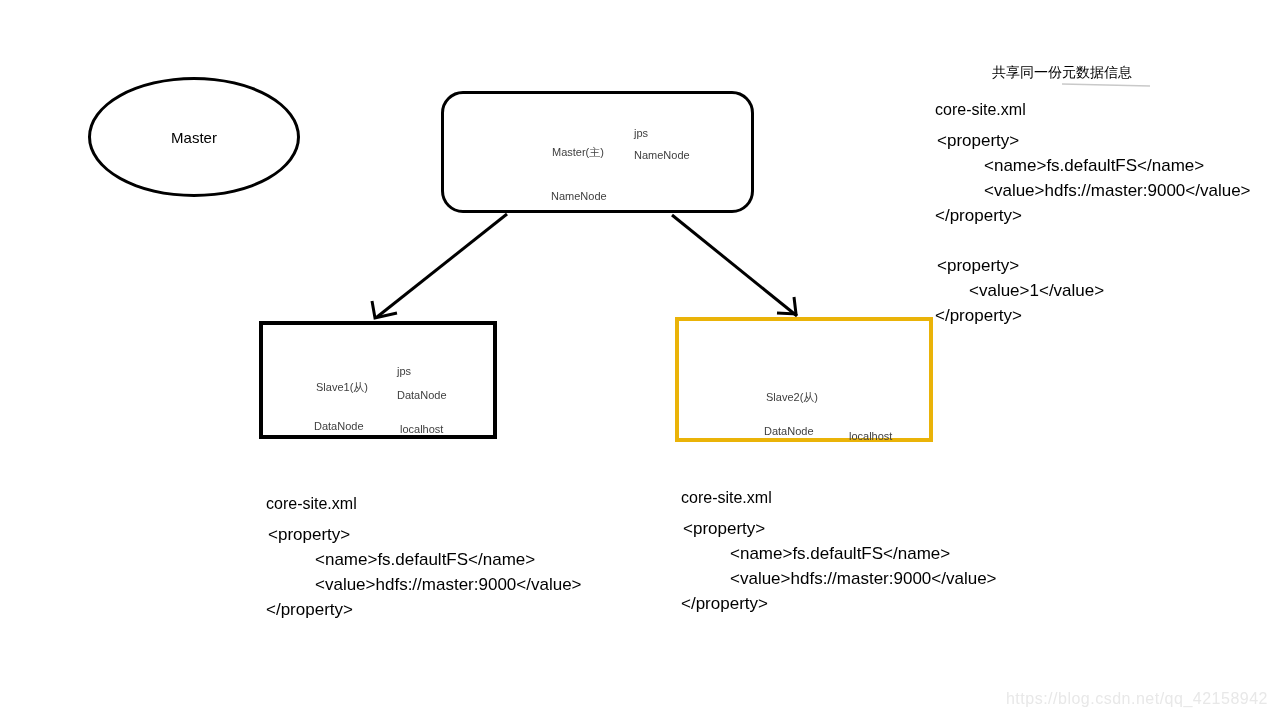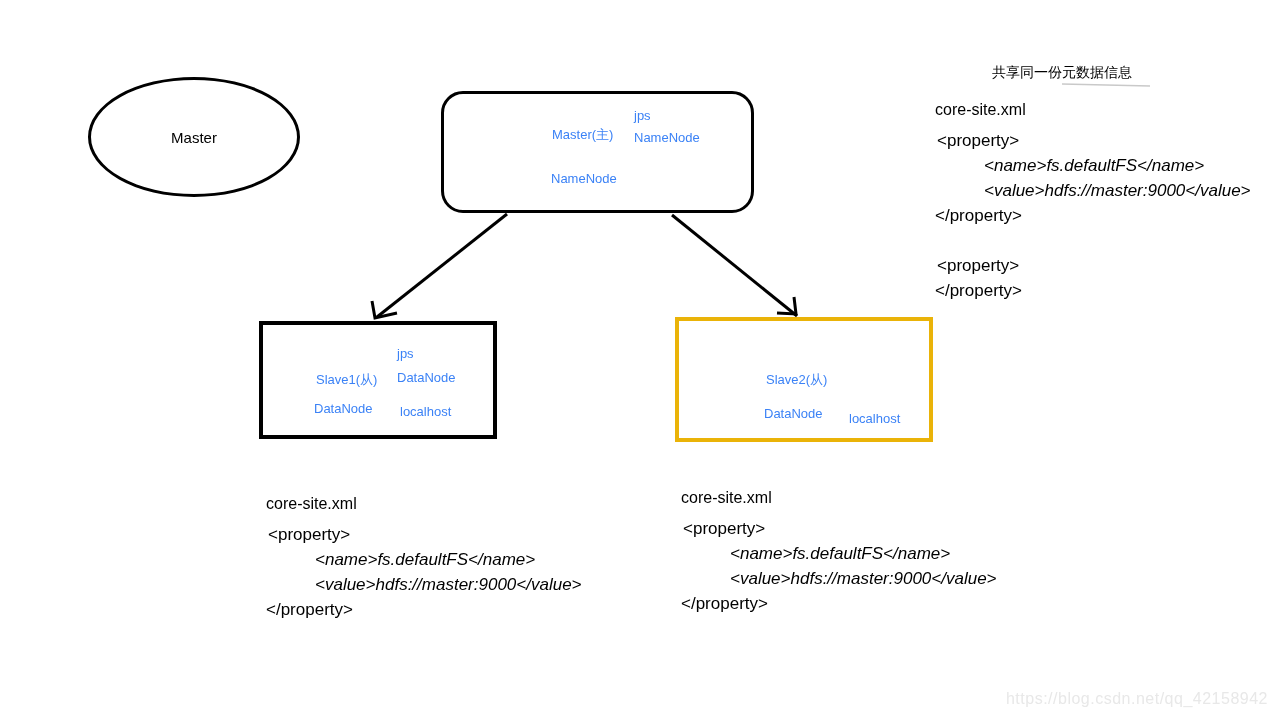--- a/index.html
+++ b/index.html
@@ -17,23 +17,24 @@
     overflow: hidden;
   }
   #arrows {
     position: absolute;
     left: 0; top: 0;
     width: 1280px; height: 724px;
     pointer-events: none;
   }
   .node-text {
     position: absolute;
-    font-size: 13px;
+    font-size: 11px;
     white-space: nowrap;
-    color: #3b82f6;
+    color: #404040;
+    margin-top: 19px;
   }
   .ellipse {
     position: absolute;
     left: 88px; top: 77px;
     width: 206px; height: 114px;
     border: 3px solid #000000;
     border-radius: 50%;
     display: flex;
     align-items: center;
     justify-content: center;
@@ -84,21 +85,21 @@
     line-height: 20px;
     white-space: nowrap;
   }
   .xline {
     font-size: 17px;
     height: 25px;
     line-height: 25px;
     white-space: nowrap;
     min-height: 25px;
   }
-  .ind48 { margin-left: 49px; font-style: italic; }
+  .ind48 { margin-left: 49px; }
   .ind34 { margin-left: 34px; }
   .ind2  { margin-left: 2px; }
   .watermark {
     position: absolute;
     right: 12px; top: 690px;
     font-size: 16px;
     letter-spacing: 0.5px;
     color: #e8e8e8;
     white-space: nowrap;
   }
@@ -138,26 +139,27 @@
   <div class="note">共享同一份元数据信息</div>
 
   <div class="config" style="left:935px; top:100px;">
     <div class="cfg-title">core-site.xml</div>
     <div class="xline ind2">&lt;property&gt;</div>
     <div class="xline ind48">&lt;name&gt;fs.defaultFS&lt;/name&gt;</div>
     <div class="xline ind48">&lt;value&gt;hdfs://master:9000&lt;/value&gt;</div>
     <div class="xline">&lt;/property&gt;</div>
     <div class="xline"></div>
     <div class="xline ind2">&lt;property&gt;</div>
+    <div class="xline ind34">&lt;value&gt;1&lt;/value&gt;</div>
     <div class="xline">&lt;/property&gt;</div>
   </div>
 
   <div class="box box-slave1">
     <span class="node-text" style="left:134px; top:21px;">jps</span>
-    <span class="node-text" style="left:53px; top:46px;">Slave1(从)</span>
+    <span class="node-text" style="left:53px; top:36px;">Slave1(从)</span>
     <span class="node-text" style="left:134px; top:45px;">DataNode</span>
     <span class="node-text" style="left:51px; top:76px;">DataNode</span>
     <span class="node-text" style="left:137px; top:79px;">localhost</span>
   </div>
 
   <div class="box box-slave2">
     <span class="node-text" style="left:87px; top:50px;">Slave2(从)</span>
     <span class="node-text" style="left:85px; top:85px;">DataNode</span>
     <span class="node-text" style="left:170px; top:90px;">localhost</span>
   </div>

